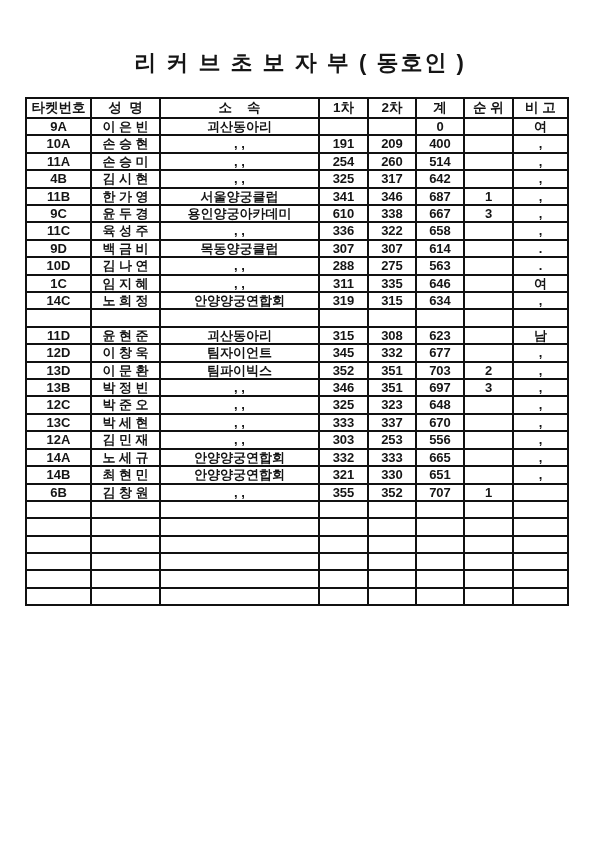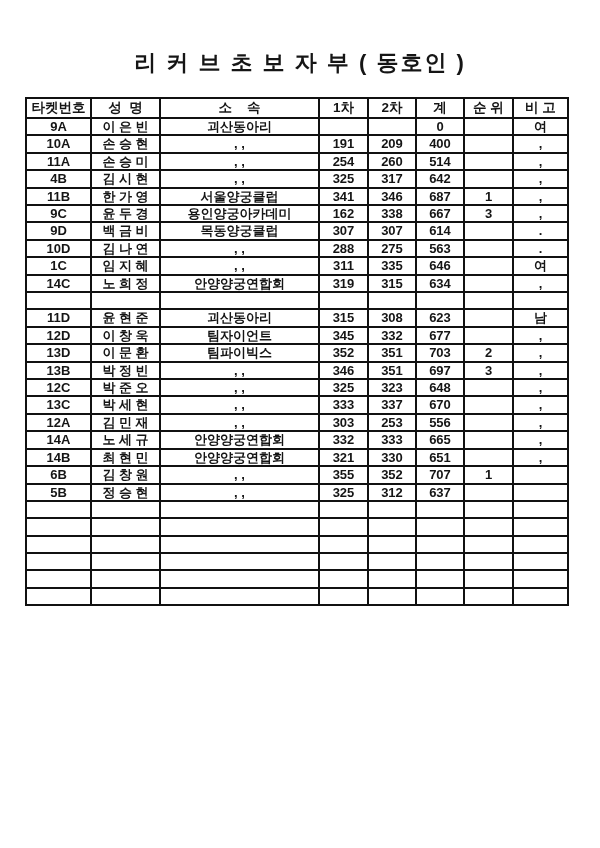--- a/index.html
+++ b/index.html
@@ -136,24 +136,34 @@
           <td>341</td>
           <td>346</td>
           <td>687</td>
           <td>1</td>
           <td>,</td>
         </tr>
         <tr>
           <td>9C</td>
           <td>윤 두 경</td>
           <td>용인양궁아카데미</td>
-          <td>162</td>
+          <td>610</td>
           <td>338</td>
           <td>667</td>
           <td>3</td>
+          <td>,</td>
+        </tr>
+        <tr>
+          <td>11C</td>
+          <td>육 성 주</td>
+          <td>, ,</td>
+          <td>336</td>
+          <td>322</td>
+          <td>658</td>
+          <td></td>
           <td>,</td>
         </tr>
         <tr>
           <td>9D</td>
           <td>백 금 비</td>
           <td>목동양궁클럽</td>
           <td>307</td>
           <td>307</td>
           <td>614</td>
           <td></td>
@@ -293,30 +303,20 @@
           <td>6B</td>
           <td>김 창 원</td>
           <td>, ,</td>
           <td>355</td>
           <td>352</td>
           <td>707</td>
           <td>1</td>
           <td></td>
         </tr>
         <tr>
-          <td>5B</td>
-          <td>정 승 현</td>
-          <td>, ,</td>
-          <td>325</td>
-          <td>312</td>
-          <td>637</td>
-          <td></td>
-          <td></td>
-        </tr>
-        <tr>
           <td></td>
           <td></td>
           <td></td>
           <td></td>
           <td></td>
           <td></td>
           <td></td>
           <td></td>
         </tr>
         <tr>

